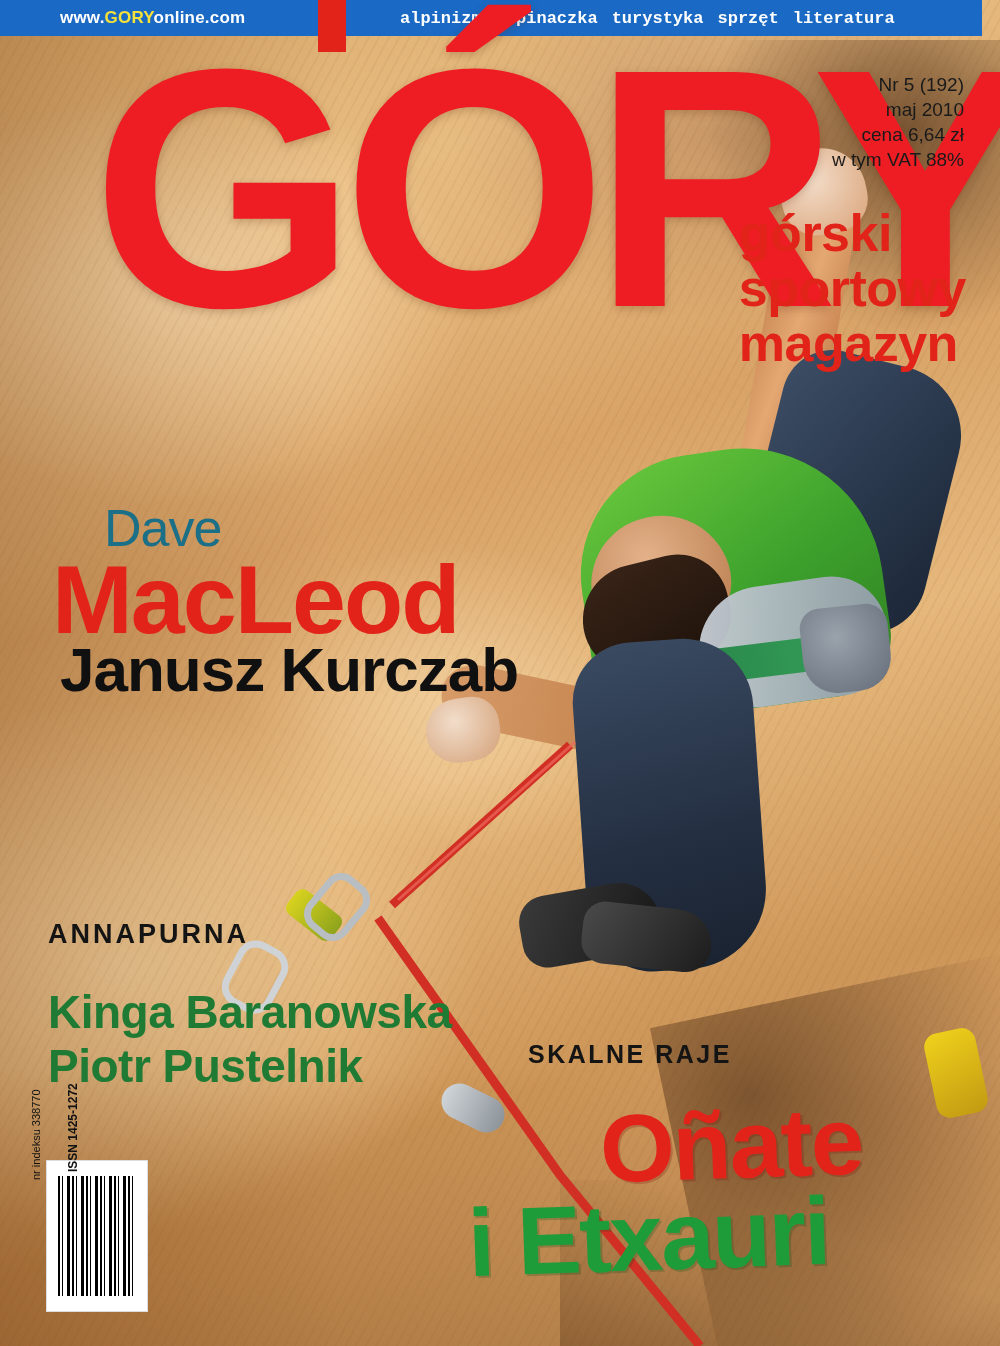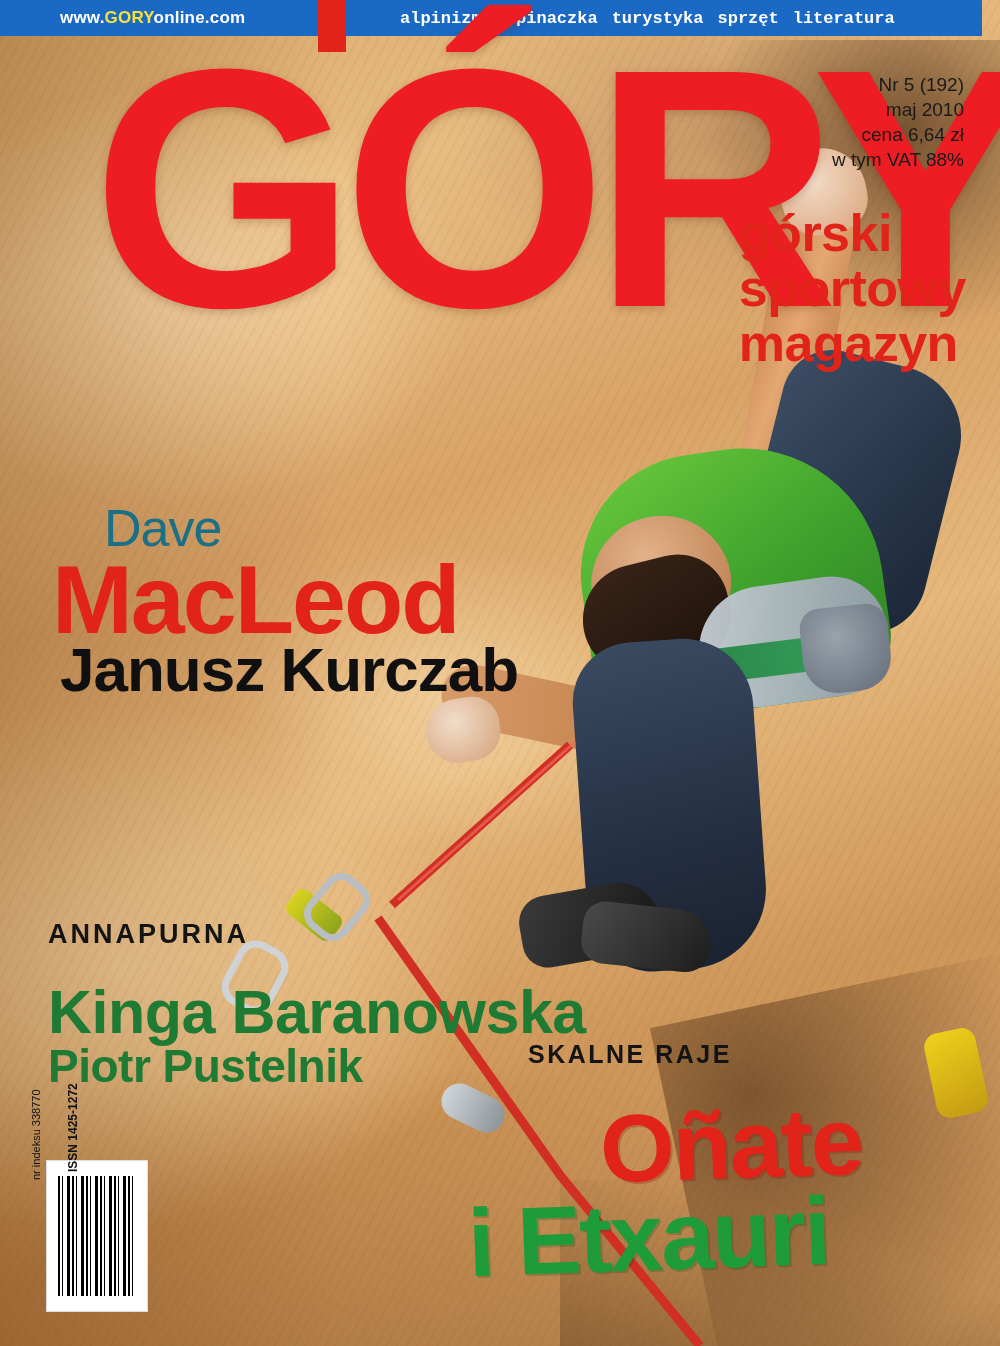--- a/index.html
+++ b/index.html
@@ -123,21 +123,21 @@
     font-size:97px;font-weight:bold;color:#e2231a;
     letter-spacing:-2px;
   }
   .janusz{
     position:absolute;left:60px;top:634px;
     font-size:62px;font-weight:bold;color:#101010;
     letter-spacing:-1px;
   }
   .kinga{
     position:absolute;left:48px;top:984px;
-    font-size:61px;font-weight:bold;color:#1f7a34;
+    font-size:46px;font-weight:bold;color:#1f7a34;
     line-height:56px;letter-spacing:-.5px;
   }
   .piotr{
     position:absolute;left:48px;top:1038px;
     font-size:46px;font-weight:bold;color:#1f7a34;
     line-height:56px;letter-spacing:-.5px;
   }
 
   .onate{
     position:absolute;left:600px;top:1090px;

